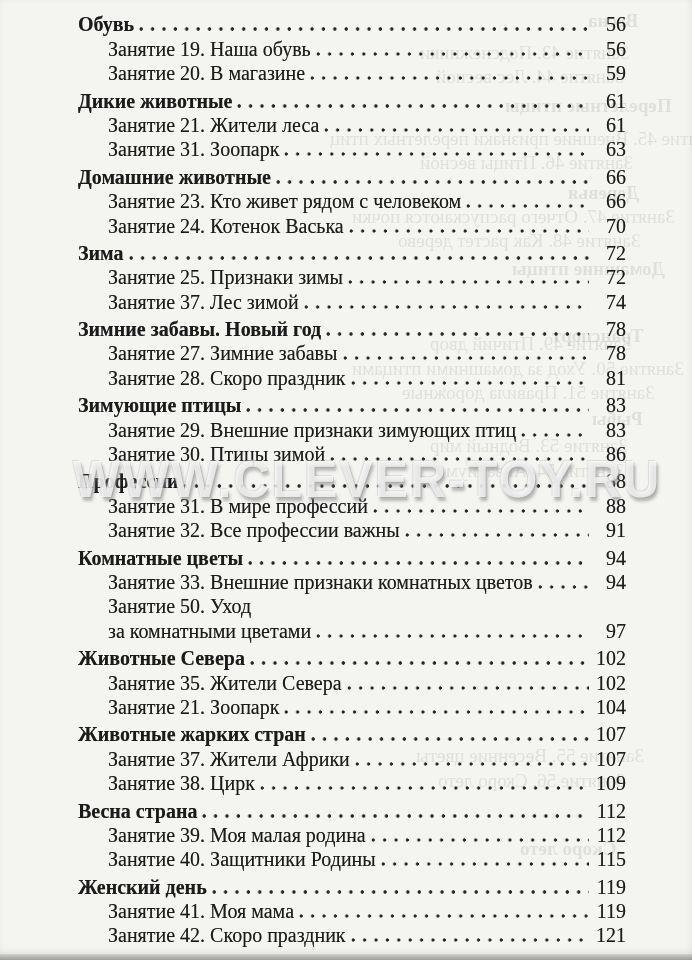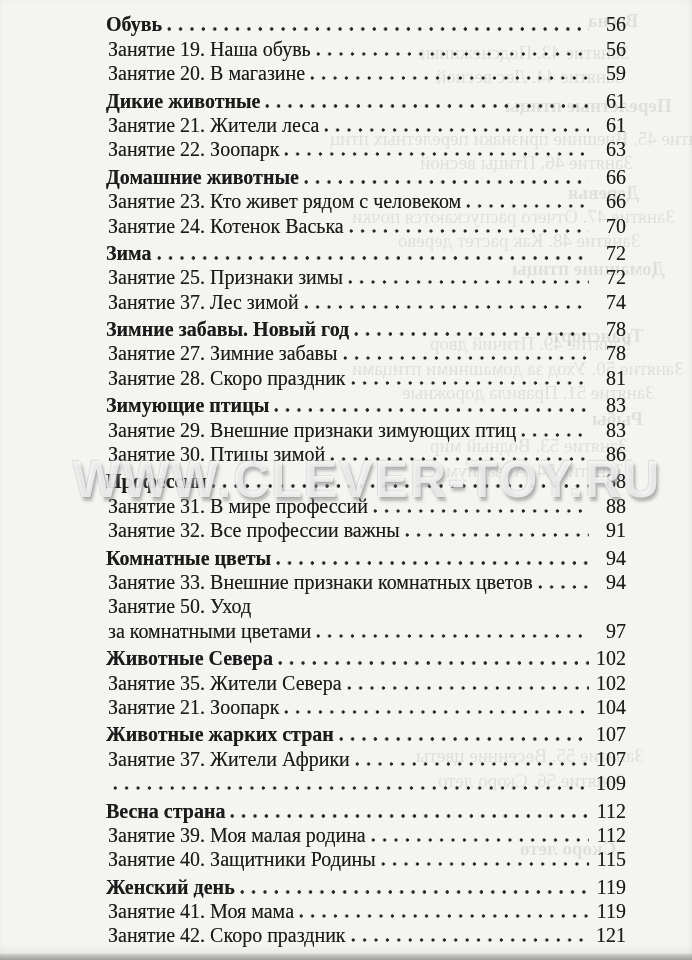--- a/index.html
+++ b/index.html
@@ -30,21 +30,20 @@
     align-items: flex-end;
     height: 24.4px;
     font-size: 20px;
     line-height: 23px;
     white-space: nowrap;
     text-shadow: 0 0 0.6px rgba(40,40,40,0.55);
   }
   .row.head {
     margin-top: 3px;
     font-weight: bold;
-    margin-left: 28px;
   }
   .label { flex: 0 0 auto; }
   .leader {
     flex: 1 1 auto;
     height: 6px;
     margin: 0 3px 4px 5px;
     background-image: radial-gradient(circle at 2.2px 3px, #262626 1.35px, rgba(0,0,0,0) 1.9px);
     background-size: 11.4px 6px;
     background-repeat: repeat-x;
     background-position: left bottom;
@@ -180,21 +179,21 @@
       <span class="pagenum">61</span>
     </div>
 
   <div class="row entry" style="padding-left:30px">
     <span class="label">Занятие 21. Жители леса</span>
     <span class="leader"></span>
     <span class="pagenum">61</span>
   </div>
 
   <div class="row entry" style="padding-left:30px">
-    <span class="label">Занятие 22. Зоопарк</span>
+    <span class="label">Занятие 31. Зоопарк</span>
     <span class="leader"></span>
     <span class="pagenum">63</span>
   </div>
 </div>
 
   <div class="section">
     <div class="row head">
       <span class="label title">Домашние животные</span>
       <span class="leader"></span>
       <span class="pagenum">66</span>
@@ -346,20 +345,21 @@
       <span class="pagenum">107</span>
     </div>
 
   <div class="row entry" style="padding-left:30px">
     <span class="label">Занятие 37. Жители Африки</span>
     <span class="leader"></span>
     <span class="pagenum">107</span>
   </div>
 
   <div class="row entry" style="padding-left:30px">
+    <span class="label">Занятие 38. Цирк</span>
     <span class="leader"></span>
     <span class="pagenum">109</span>
   </div>
 </div>
 
   <div class="section">
     <div class="row head">
       <span class="label title">Весна страна</span>
       <span class="leader"></span>
       <span class="pagenum">112</span>

